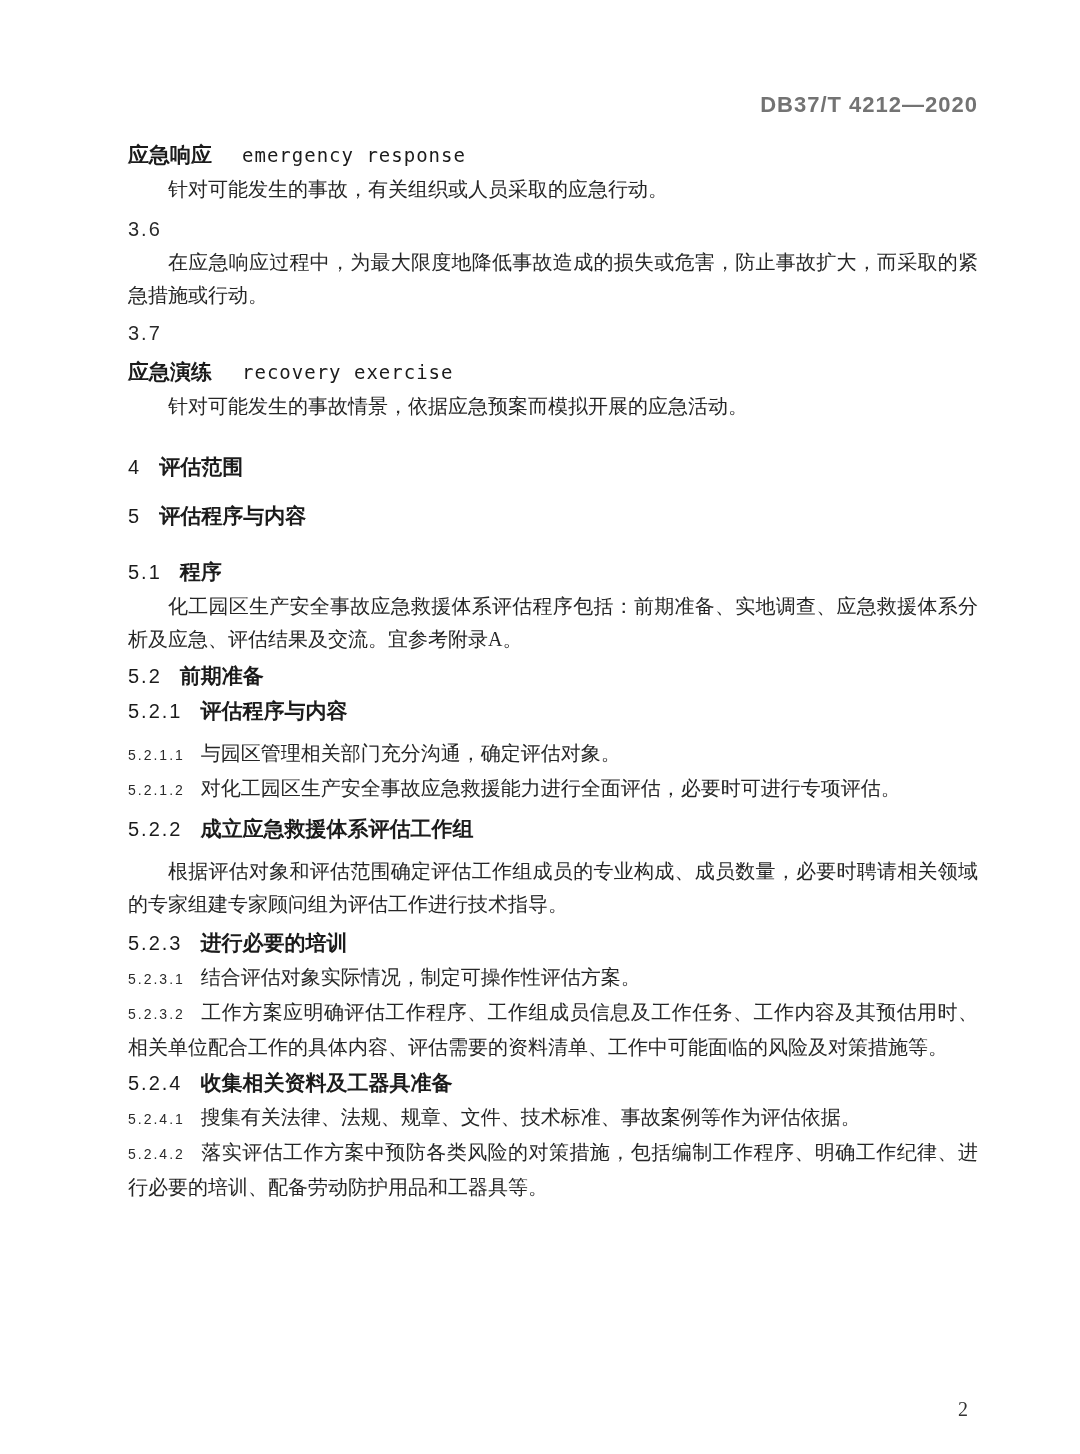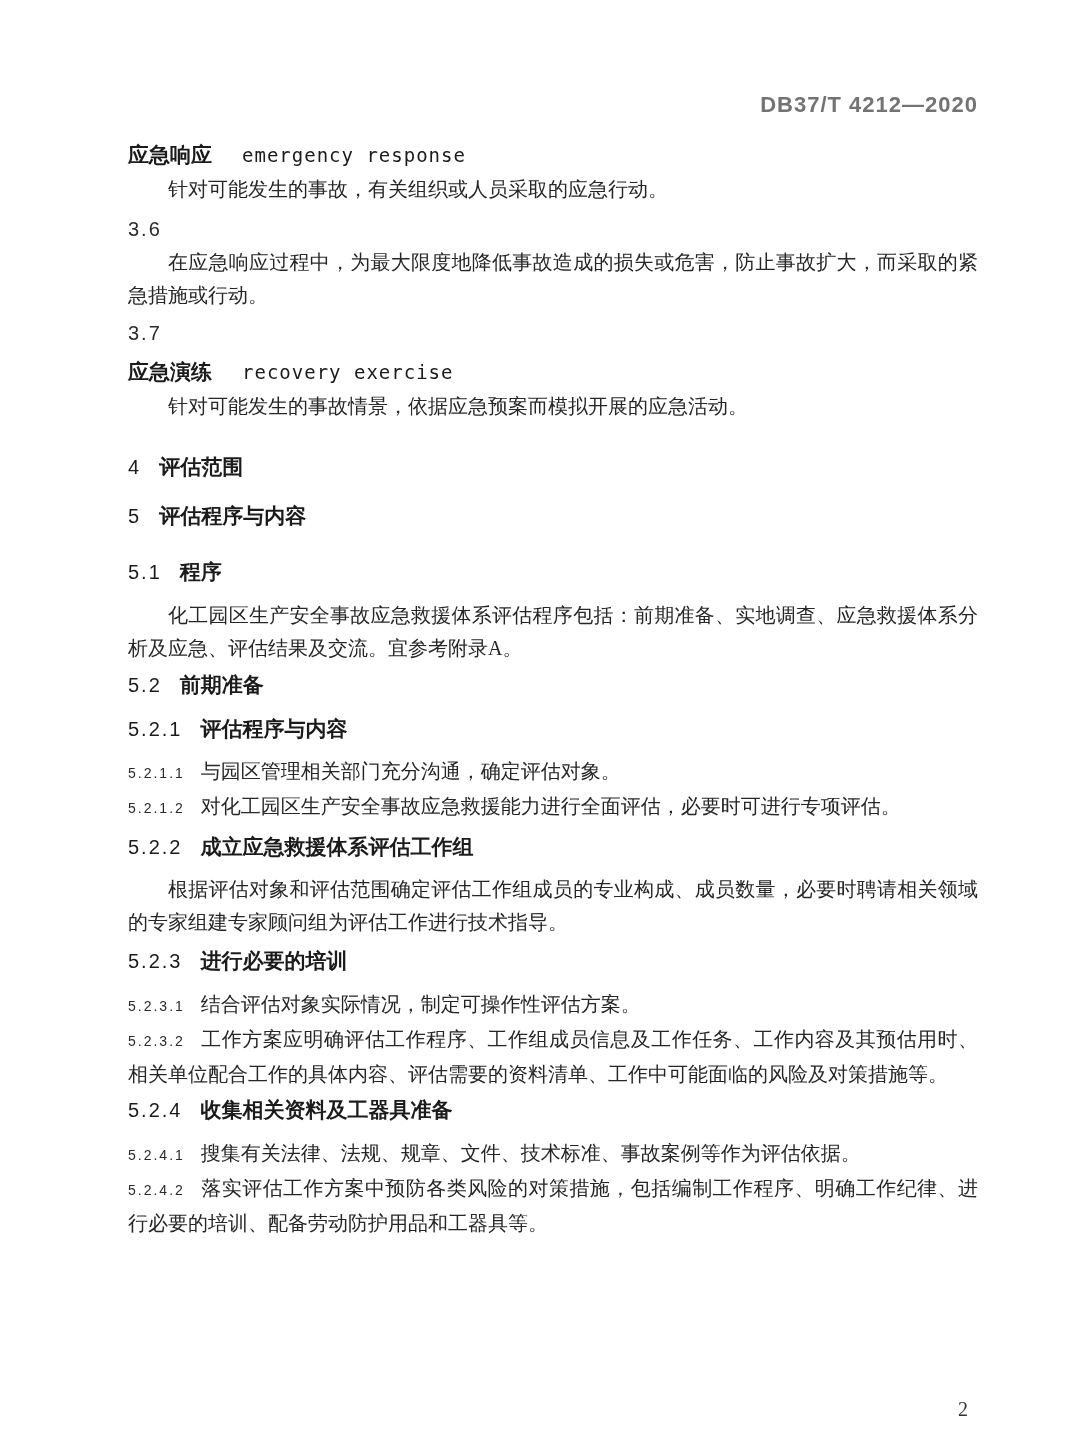--- a/index.html
+++ b/index.html
@@ -66,21 +66,21 @@
     position:absolute;
     top:1398px;left:0;right:0;
     text-align:right;
     padding-right:112px;
     font-family:"Liberation Serif", serif;
     font-size:20px;color:#333333;
   }
   .mt5{margin-top:5px;}
   .mt7{margin-top:7px;}
   .mt8{margin-top:8px;}
-  .mt9{margin-top:9px;}
+  .mt9{}
   .mt14{margin-top:14px;}
   .mt20{margin-top:20px;}
   .mt21{margin-top:21px;}
   .mt22{margin-top:22px;}
   .mt27{margin-top:27px;}
   .mt2{margin-top:2px;}
   .mt3{margin-top:3px;}
 </style>
 </head>
 <body>

